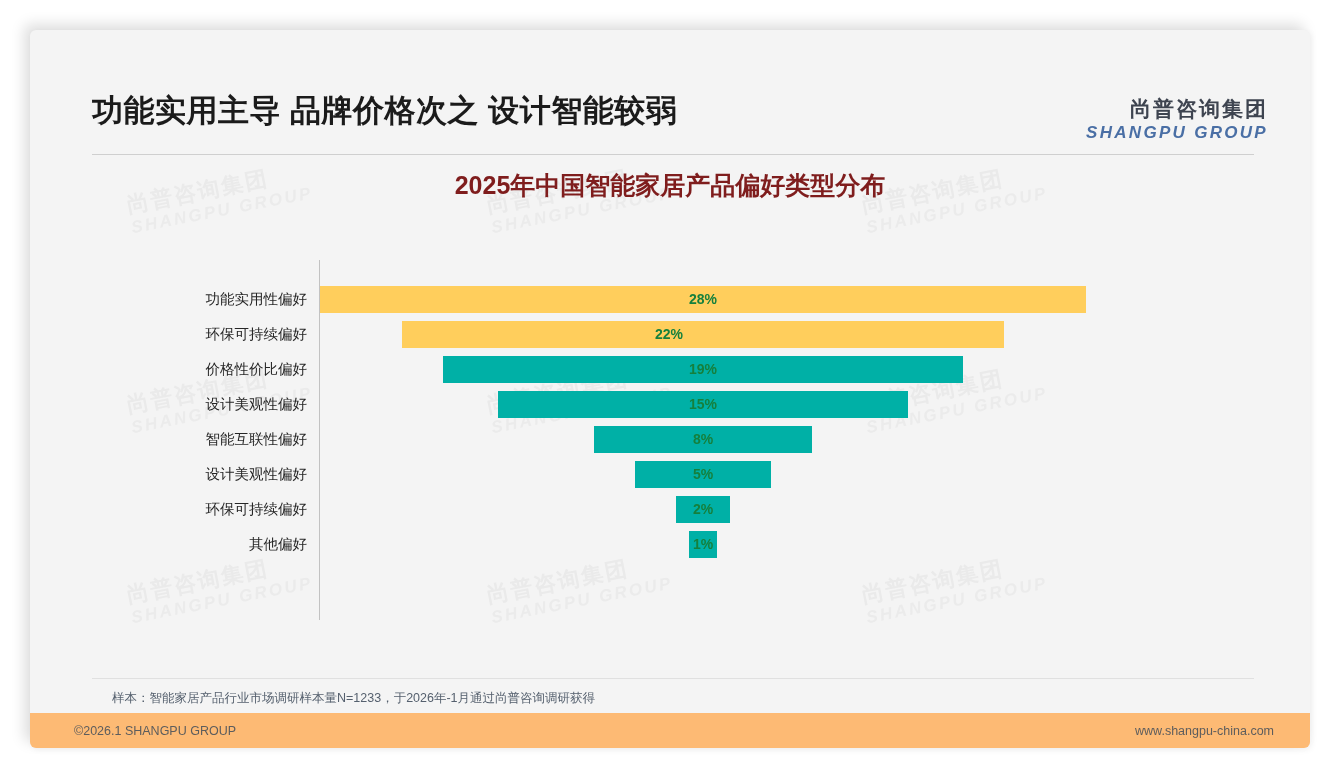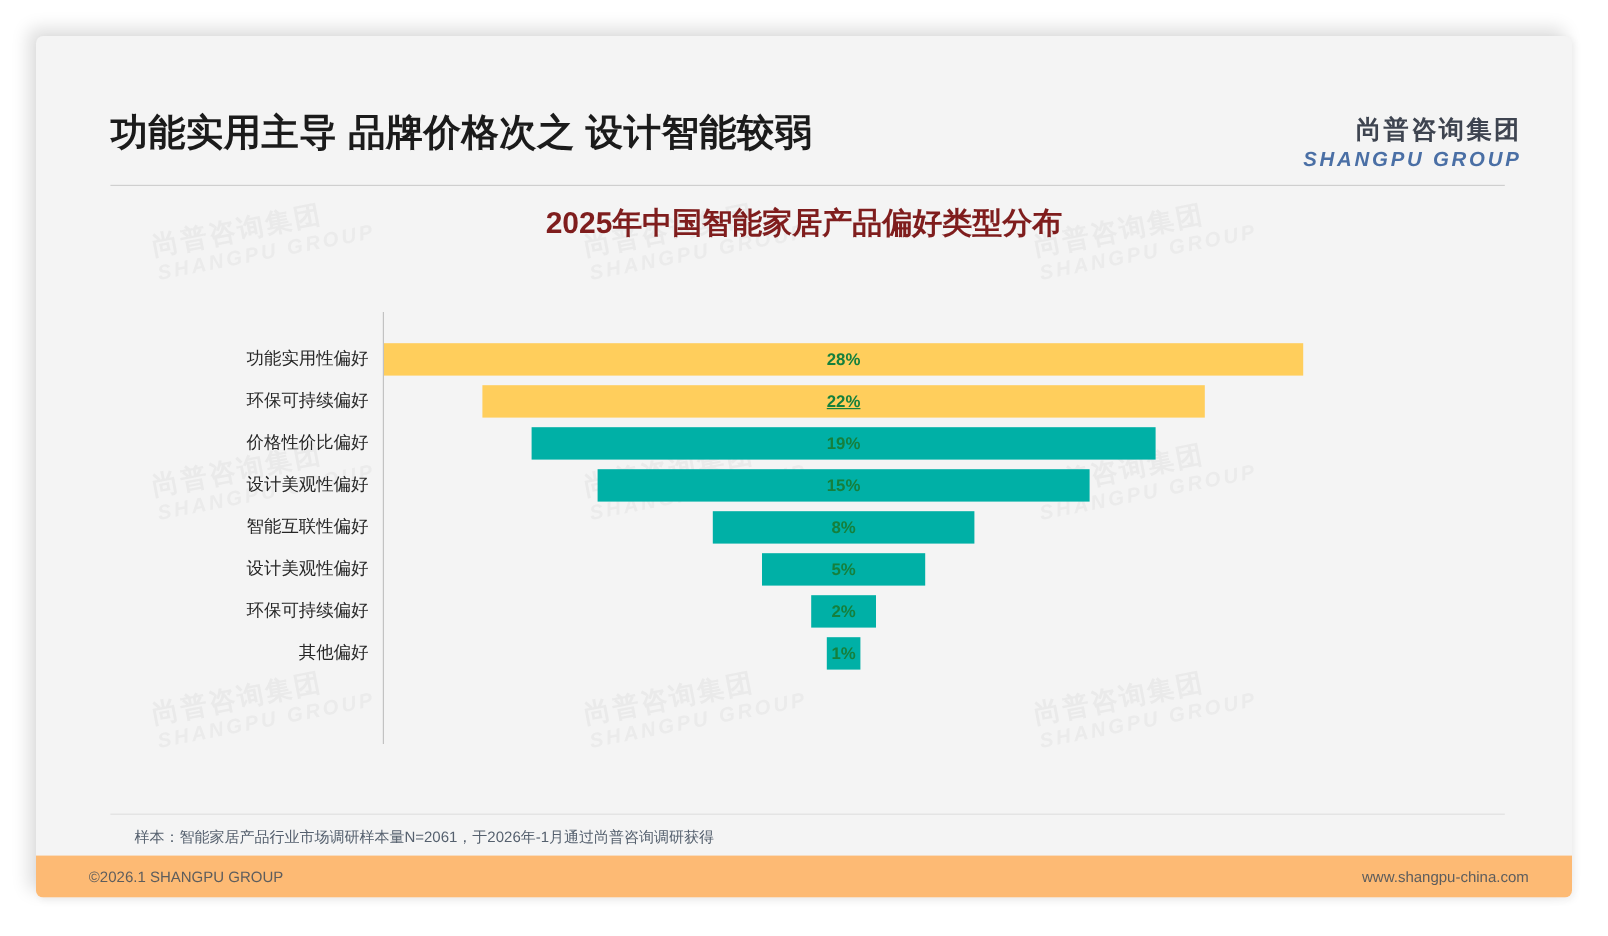--- a/index.html
+++ b/index.html
@@ -281,21 +281,21 @@
   <div id="plot">
     <div id="axis-line"></div>
   <div class="row" style="top: 22px;">
         <div class="cat-label">功能实用性偏好</div>
         <div class="bar" style="left: 290px; width: 766px; background: rgb(255, 206, 92);"></div>
         <div class="bar-value" style="left: 613px; width: 120px;">28%</div>
       </div>
       <div class="row" style="top: 57px;">
         <div class="cat-label">环保可持续偏好</div>
         <div class="bar" style="left: 372.071px; width: 601.857px; background: rgb(255, 206, 92);"></div>
-        <div class="bar-value" style="left: 613px; width: 120px; text-decoration: underline;">22%</div>
+        <div class="bar-value" style="left: 579px; width: 120px;">22%</div>
       </div>
       <div class="row" style="top: 92px;">
         <div class="cat-label">价格性价比偏好</div>
         <div class="bar" style="left: 413.107px; width: 519.786px; background: rgb(0, 176, 166);"></div>
         <div class="bar-value" style="left: 613px; width: 120px;">19%</div>
       </div>
       <div class="row" style="top: 127px;">
         <div class="cat-label">设计美观性偏好</div>
         <div class="bar" style="left: 467.821px; width: 410.357px; background: rgb(0, 176, 166);"></div>
         <div class="bar-value" style="left: 613px; width: 120px;">15%</div>
@@ -316,21 +316,21 @@
         <div class="bar-value" style="left: 613px; width: 120px;">2%</div>
       </div>
       <div class="row" style="top: 267px;">
         <div class="cat-label">其他偏好</div>
         <div class="bar" style="left: 659.321px; width: 27.3571px; background: rgb(0, 176, 166);"></div>
         <div class="bar-value" style="left: 613px; width: 120px;">1%</div>
       </div>
     </div>
 
   <div id="footnote-rule"></div>
-  <div id="footnote">样本：智能家居产品行业市场调研样本量N=2061，于2026年-1月通过尚普咨询调研获得</div>
+  <div id="footnote">样本：智能家居产品行业市场调研样本量N=1233，于2026年-1月通过尚普咨询调研获得</div>
 
   <div id="footer">
 
     <div id="footer-left">©2026.1 SHANGPU GROUP</div>
     <div id="footer-right">www.shangpu-china.com</div>
   </div>
 
 </div>
 
 </body></html>

